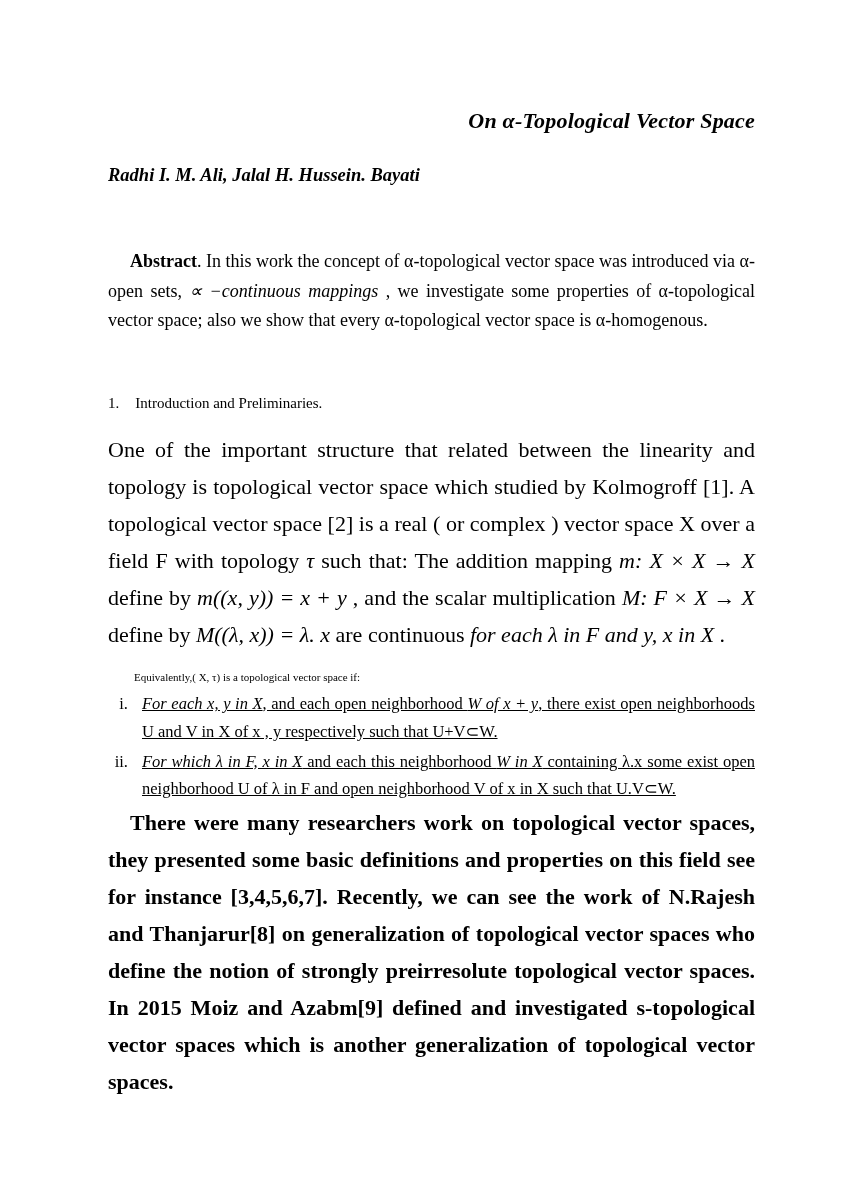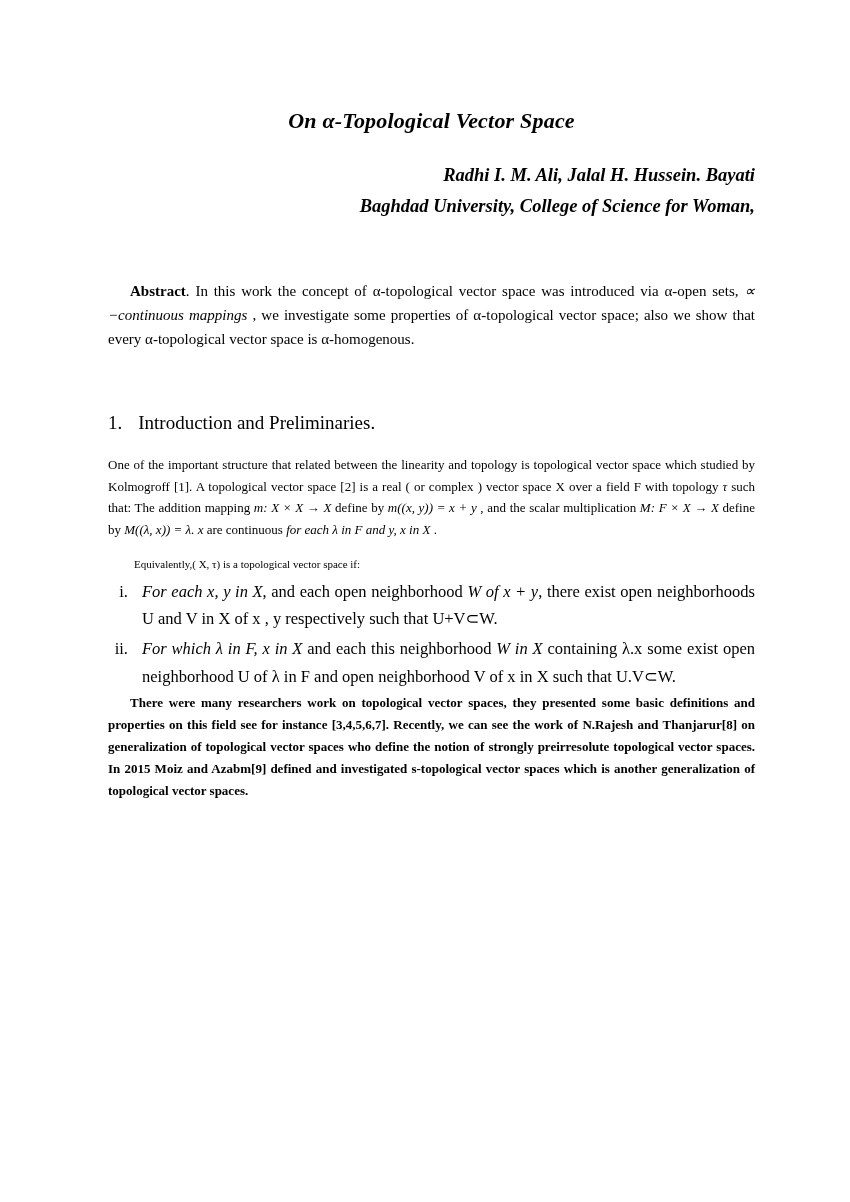--- a/index.html
+++ b/index.html
@@ -15,62 +15,62 @@
     overflow: hidden;
   }
   .page {
     box-sizing: border-box;
     width: 850px;
     height: 1202px;
     padding: 92px 95px 0 108px;
     position: relative;
   }
   .title {
-    text-align: center;
+    text-align: right;
     font-size: 22px;
     font-weight: bold;
     font-style: italic;
     margin: 16px 0 0 0;
     letter-spacing: 0.2px;
   }
   .authors {
-    text-align: right;
+    text-align: left;
     font-weight: bold;
     font-style: italic;
     font-size: 18.5px;
     line-height: 1.70;
     margin-top: 26px;
   }
   .authors div {
     margin: 0;
   }
   .abstract {
     margin-top: 56px;
-    font-size: 15px;
+    font-size: 18px;
     line-height: 1.62;
     text-align: justify;
     text-indent: 22px;
   }
   .abstract .lbl {
     font-weight: bold;
   }
   .mathit {
     font-family: "Liberation Serif", serif;
     font-style: italic;
   }
   h2.section {
-    font-size: 19px;
+    font-size: 15px;
     font-weight: normal;
     margin: 60px 0 20px 0;
   }
   h2.section .num {
     margin-right: 16px;
   }
   p.body {
-    font-size: 13px;
+    font-size: 22px;
     line-height: 1.68;
     text-align: justify;
     margin: 0 0 14px 0;
   }
   p.body.indent {
     text-indent: 22px;
   }
   p.eqv {
     font-size: 11px;
     line-height: 1.68;
@@ -91,36 +91,36 @@
   ol.roman li .marker {
     width: 34px;
     flex: 0 0 34px;
     text-align: right;
     padding-right: 14px;
     box-sizing: border-box;
   }
   ol.roman li .txt {
     flex: 1 1 auto;
     text-align: justify;
+    text-decoration: underline;
   }
   .para-gap {
     margin-top: 20px;
     font-weight: bold;
   }
 </style>
 </head>
 <body>
 
 <div class="page">
 
   <div class="title">On α-Topological Vector Space</div>
 
   <div class="authors">
     <div>Radhi I. M. Ali, Jalal H. Hussein. Bayati</div>
-    <div>Baghdad University, College of Science for Woman,</div>
   </div>
 
   <div class="abstract">
     <span class="lbl">Abstract</span><span>. In this work the concept of α-topological vector space was introduced via α-open  sets, </span><span class="mathit">∝ −continuous mappings</span><span> ,  we  investigate  some  properties  of  α-topological  vector  space;  also  we  show  that  every  α-topological  vector  space  is  α-homogenous.</span>
   </div>
 
   <h2 class="section">
     <span class="num">1.</span><span>Introduction and Preliminaries.</span>
   </h2>
 

